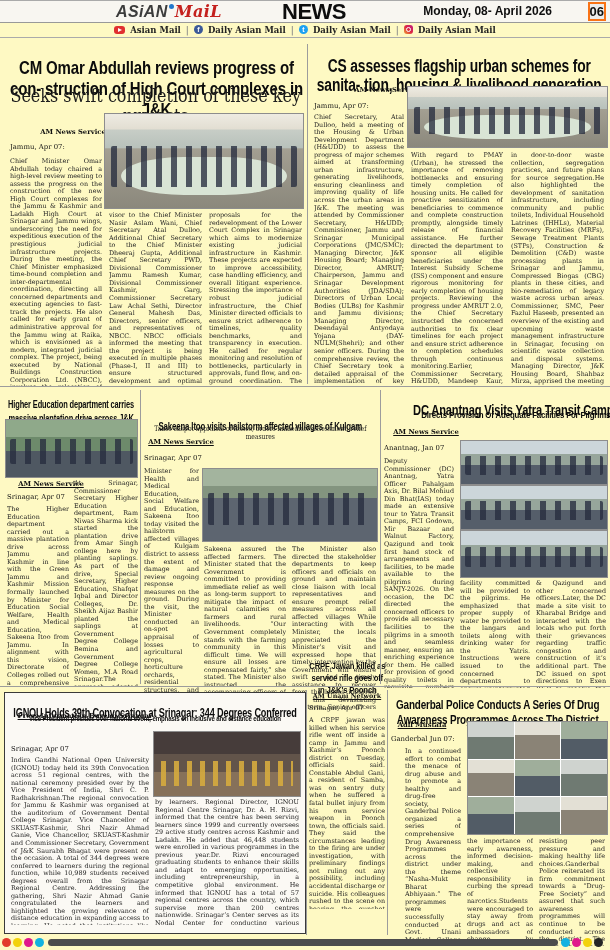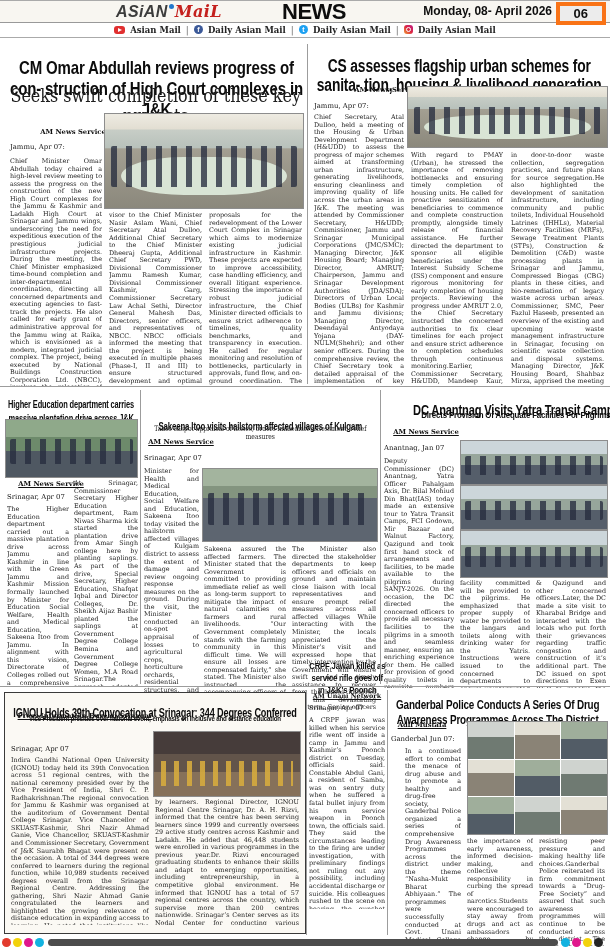--- a/index.html
+++ b/index.html
@@ -1,16 +1,16 @@
 <!DOCTYPE html>
 <html><head>
 <meta charset="utf-8">
 <style>
   html,body{margin:0;padding:0;background:#d8d5cf}
-  .page{position:relative;width:610px;height:950px;background:#ffffff;font-family:"Liberation Sans",sans-serif;color:#151515;overflow:hidden;margin:0 auto}
+  .page{position:relative;width:610px;height:950px;background:#fef9c3;font-family:"Liberation Sans",sans-serif;color:#151515;overflow:hidden;margin:0 auto}
   .abs{position:absolute}
   .hl{position:absolute;font-weight:bold;color:#0c0c0c;text-align:center;line-height:1.1;letter-spacing:-.2px;transform-origin:50% 0;font-family:"Liberation Sans",sans-serif}
   .serifsub{position:absolute;font-family:"DejaVu Serif",serif;font-weight:normal;color:#1d1d1d;text-align:center;transform-origin:50% 0;line-height:1.1}
   .col{position:absolute;font:6.4px/1.18 "DejaVu Serif",serif;text-align:justify;overflow:hidden;color:#222;word-spacing:-.2px}
   .byline{position:absolute;font:bold 6.8px "DejaVu Serif",serif;text-align:center;color:#111}
   .u{text-decoration:underline}
   .dateline{position:absolute;font:6.9px "DejaVu Serif",serif;color:#111}
   .photo{position:absolute;border:1px solid #8d8d8d;overflow:hidden}
   .people::after{content:"";position:absolute;left:3%;right:3%;top:34%;height:44%;background:repeating-linear-gradient(90deg,rgba(38,44,62,.78) 0 6px,rgba(0,0,0,0) 6px 15px);border-radius:2px}
   .ph-room{background:linear-gradient(180deg,#eeebe2 0,#e2ded2 16%,#c7cdc6 17%,#b8c1bb 36%,#a39f92 37%,#8b887c 100%)}
@@ -28,21 +28,21 @@
   .cA{background:linear-gradient(180deg,#cfd3cf 0 40%,#6f7a72 40%)}
   .cB{background:linear-gradient(180deg,#e3e0d5 0 35%,#8a8376 35%)}
   .cC{background:linear-gradient(180deg,#9fae9b 0 45%,#525c66 45%)}
   
   .mast{position:absolute;top:0;left:0;right:0;height:21px;border-top:1px solid #aaa;border-bottom:1px solid #999;background:#f8f6f1}
   .brand{position:absolute;left:116px;top:1px;font:italic 800 16px "Liberation Sans",sans-serif;color:#3c3c3c;letter-spacing:.4px}
   .brand .red{color:#c4201d;font-family:"DejaVu Serif",serif;font-style:italic;font-weight:bold}
   .brand .dot{display:inline-block;width:5px;height:5px;border-radius:50%;background:#2277cc;vertical-align:8px;margin:0 1px}
   .newslogo{position:absolute;left:282px;top:-2px;font:900 22px "Liberation Sans",sans-serif;color:#0d0d0d;letter-spacing:-.5px}
   .topdate{position:absolute;right:58px;top:3px;font:bold 12px "Liberation Sans",sans-serif;color:#0f0f0f}
-  .pagenum{position:absolute;right:4px;top:1px;font:900 13px "Liberation Sans",sans-serif;color:#101010;border:4px solid #f97316;padding:0 14px;background:#ececec}
+  .pagenum{position:absolute;right:4px;top:1px;font:900 13px "Liberation Sans",sans-serif;color:#101010;border:2px solid #f97316;padding:0 0;background:#ececec}
   .social{position:absolute;top:22px;left:0;right:0;height:15px;border-bottom:1px solid #aaa;display:flex;justify-content:center;align-items:center;gap:5px;font:bold 8.5px "DejaVu Serif",serif;color:#222}
   .sicon{display:inline-block;width:9px;height:9px;border-radius:50%;position:relative;vertical-align:-1px}
   .yt{background:#e02f2f;border-radius:3px;width:11px;height:8px}
   .yt::after{content:"";position:absolute;left:4px;top:2px;border-left:4px solid #fff;border-top:2.5px solid transparent;border-bottom:2.5px solid transparent}
   .fb{background:#3b5998;color:#fff;font:bold 7px/9px "Liberation Sans",sans-serif;text-align:center}
   .tw{background:#1da1f2;color:#fff;font:bold 7px/9px "Liberation Sans",sans-serif;text-align:center}
   .ig{background:linear-gradient(45deg,#f09433,#e6683c,#dc2743,#cc2366,#bc1888);border-radius:3px}
   .ig::after{content:"";position:absolute;inset:2px;border:1px solid #fff;border-radius:50%}
   .sep{color:#888}
   

